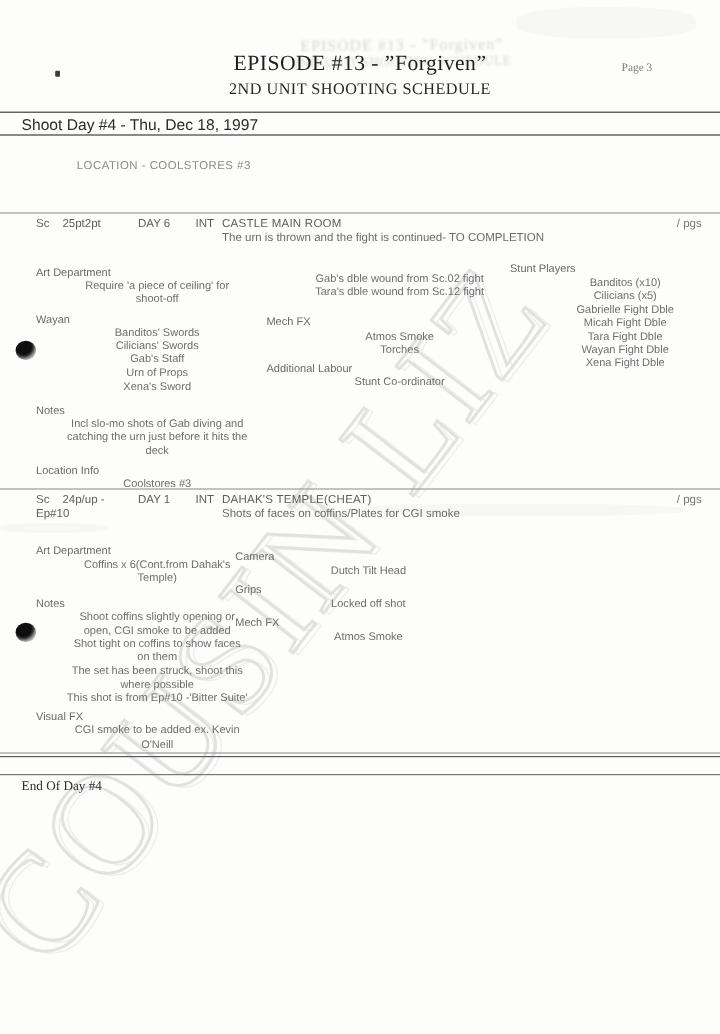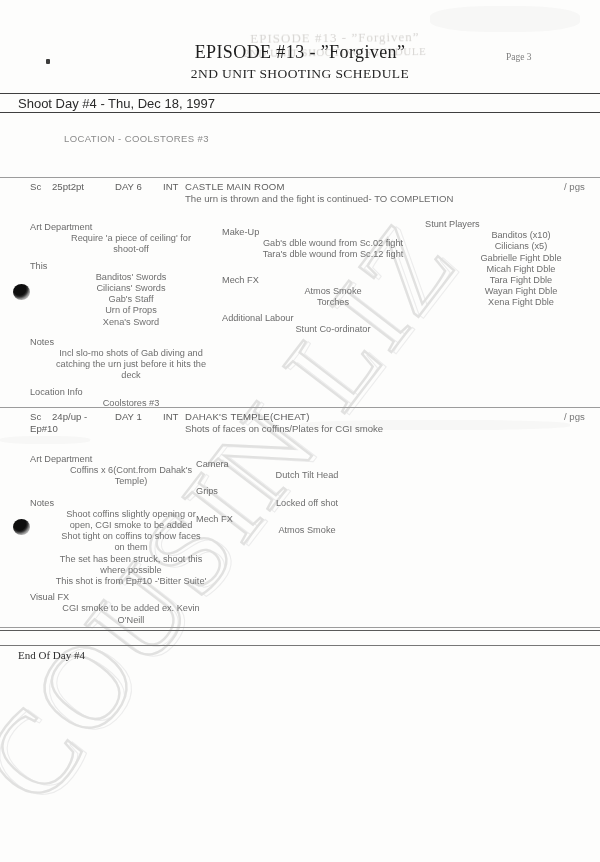--- a/index.html
+++ b/index.html
@@ -13,21 +13,21 @@
   .ghost .g1{font-size:13px;letter-spacing:1px;}
   .ghost .g2{font-size:11px;letter-spacing:.5px;}
   .speck{position:absolute;left:46px;top:59px;width:4px;height:5px;background:#3c3c3c;border-radius:1px;z-index:2;}
   .punch{position:absolute;width:17px;height:16px;border-radius:50%;z-index:3;
          background:radial-gradient(circle at 38% 30%,#0e0e0e 0 42%,#2e2e2e 52%,#8f8f8f 66%,#cfcfcf 80%,#f2f2f0 94%);}
   .punch.p1{left:13px;top:284px;}
   .punch.p2{left:13px;top:519px;}
   
   .title{position:absolute;top:42px;left:0;width:600px;text-align:center;z-index:1;
          font-family:"Liberation Serif",serif;font-size:18px;color:#1e1e1e;letter-spacing:.4px;}
-  .pagenum{position:absolute;top:52px;left:506px;font-family:"Liberation Serif",serif;font-size:9.5px;color:#7e7e7e;z-index:1;}
+  .pagenum{position:absolute;top:52px;left:518px;font-family:"Liberation Serif",serif;font-size:9.5px;color:#7e7e7e;z-index:1;}
   .subtitle{position:absolute;top:66px;left:0;width:600px;text-align:center;z-index:1;
             font-family:"Liberation Serif",serif;font-size:13.5px;color:#262626;letter-spacing:.4px;}
   .hr{position:absolute;left:0;width:600px;border-top:1px solid #5a5a5a;z-index:1;}
   .hr.dark{border-top:1.4px solid #3f3f3f;}
   .hr.mid{border-top:1px solid #9c9c9c;}
   .shootday{position:absolute;left:18px;top:96px;font-family:Liberation Sans, sans-serif;font-size:13px;color:#2a2a2a;z-index:1;}
   .location{position:absolute;left:64px;top:133px;font-size:9.5px;color:#8a8a8a;letter-spacing:.4px;z-index:1;}
   
   .scene{position:absolute;left:0;width:489px;z-index:1;font-size:9.2px;line-height:11.2px;}
   .srow{position:relative;height:12px;color:#5d5d5d;font-size:9.6px;}
@@ -96,41 +96,40 @@
       <span class="desc">The urn is thrown and the fight is continued- TO COMPLETION</span>
     </div>
     <div class="cols" style="top:14px;">
       <div class="col c1">
         <div class="sec">
           <div class="hd">Art Department</div>
           <div class="item">Require 'a piece of ceiling' for
 shoot-off</div>
         </div>
         <div class="sec">
-          <div class="hd">This</div>
+          <div class="hd">Wayan</div>
           <div class="item">Banditos' Swords</div>
           <div class="item">Cilicians' Swords</div>
           <div class="item">Gab's Staff</div>
           <div class="item">Urn of Props</div>
           <div class="item">Xena's Sword</div>
         </div>
         <div class="sec" style="margin-top:9px;">
           <div class="hd">Notes</div>
           <div class="item">Incl slo-mo shots of Gab diving and
 catching the urn just before it hits the
 deck</div>
         </div>
         <div class="sec">
           <div class="hd">Location Info</div>
           <div class="item">Coolstores #3</div>
         </div>
       </div>
       <div class="col c2">
         <div class="sec" style="margin-bottom:14px;">
-          <div class="hd">Make-Up</div>
           <div class="item">Gab's dble wound from Sc.02 fight</div>
           <div class="item">Tara's dble wound from Sc.12 fight</div>
         </div>
         <div class="sec">
           <div class="hd">Mech FX</div>
           <div class="item">Atmos Smoke</div>
           <div class="item">Torches</div>
         </div>
         <div class="sec">
           <div class="hd">Additional Labour</div>

